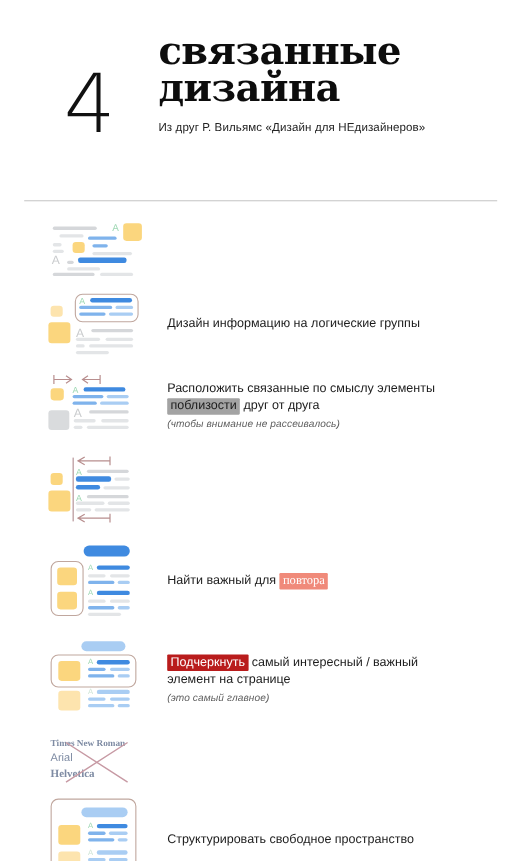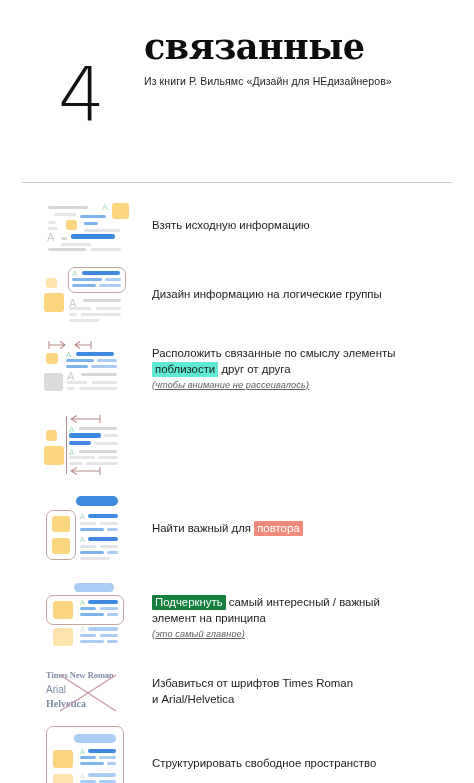--- a/index.html
+++ b/index.html
@@ -96,27 +96,26 @@
     line-height: 1.38;
     color: #1c1c1c;
     font-weight: 400;
   }
   .rnote {
     font-size: 9.2px;
     font-style: italic;
     color: #5d5d5d;
     margin-top: 2px;
     letter-spacing: 0.1px;
-    text-decoration: underline;
   }
   .hl { padding: 1px 3px 2px 3px; border-radius: 1px; }
-  .hl-amber { background: #5eead4; color: #1c1c1c; }
+  .hl-amber { background: #a3a3a3; color: #1c1c1c; }
   .hl-green { background: #86e39d; color: #ffffff; }
-  .hl-red   { background: #f08a7a; color: #ffffff; }
-  .hl-blue  { background: #15803d; color: #ffffff; margin-top: 32px; }
+  .hl-red   { background: #f08a7a; color: #ffffff; font-family: Liberation Serif, serif; }
+  .hl-blue  { background: #b91c1c; color: #ffffff; margin-top: 32px; }
 
   
   .mock { position: relative; }
   .bar { position: absolute; border-radius: 2px; }
   .g  { background: #d5d7da; }   
   .gl { background: #e3e5e7; }   
   .b  { background: #3f8ae0; }   
   .b2 { background: #7fb3ec; }   
   .b3 { background: #a9cdf3; }   
   .y  { background: #fbd67e; border-radius: 3px; }  
@@ -154,22 +153,23 @@
   .xmark { position: absolute; left: 14px; top: 3px; }
 </style>
 </head>
 <body>
 
 <div class="header">
   <div class="big-number">4</div>
   <div class="header-right">
     <div class="headline">
       <span class="l1">связанные</span>
-    </div>
-    <div class="subline">Из книги  Р. Вильямс «Дизайн для НЕдизайнеров»</div>
+      <span class="l2">дизайна</span>
+    </div>
+    <div class="subline">Из друг  Р. Вильямс «Дизайн для НЕдизайнеров»</div>
   </div>
 </div>
 <div class="divider"></div>
 
 <div class="rows">
 
   <div class="row" style="height:66px;">
     <div class="icon-cell">
       <div class="mock" style="width:86px;height:50px;">
         <div class="bar g" style="left:4px;  top:5px;  width:40px; height:3px;"></div>
@@ -181,25 +181,20 @@
         <div class="bar y" style="left:22px; top:19px; width:11px; height:10px;"></div>
         <div class="bar b2" style="left:40px; top:21px; width:14px; height:3px;"></div>
         <div class="bar gl" style="left:4px;  top:26px; width:10px; height:2.5px;"></div>
         <div class="bar gl" style="left:40px; top:28px; width:36px; height:2.5px;"></div>
         <div class="glyphA grey" style="left:3px; top:31px; font-size:11px;">A</div>
         <div class="bar g" style="left:17px; top:36px; width:6px;  height:2.5px;"></div>
         <div class="bar b" style="left:27px; top:33px; width:44px; height:5px;"></div>
         <div class="bar gl" style="left:17px; top:42px; width:30px; height:2.5px;"></div>
         <div class="bar g" style="left:4px;  top:47px; width:38px; height:3px;"></div>
         <div class="bar gl" style="left:47px; top:47px; width:30px; height:3px;"></div>
-      </div>
-    </div>
-    <div class="text-cell">
-      <div class="rtext">
-        <span>Взять исходную информацию</span>
       </div>
     </div>
   </div>
 
   <div class="row" style="height:72px;">
     <div class="icon-cell">
       <div class="mock" style="width:86px;height:58px;">
         <div class="boxline" style="left:24px; top:1px; width:58px; height:26px;"></div>
         <div class="glyphA" style="left:28px; top:4px; font-size:8px;">A</div>
         <div class="bar b" style="left:38px; top:5px;  width:38px; height:4px;"></div>
@@ -333,41 +328,35 @@
         <div class="bar b3" style="left:44px; top:45px; width:30px; height:4px;"></div>
         <div class="bar b3" style="left:36px; top:52px; width:16px; height:2.5px;"></div>
         <div class="bar b3" style="left:56px; top:52px; width:18px; height:2.5px;"></div>
         <div class="bar b3" style="left:36px; top:58px; width:24px; height:2.5px;"></div>
         <div class="bar b3" style="left:63px; top:58px; width:11px; height:2.5px;"></div>
       </div>
     </div>
     <div class="text-cell">
       <div class="rtext">
         <span class="hl hl-blue">Подчеркнуть</span><span> самый интересный / важный</span><br>
-        <span>элемент на принципа</span>
+        <span>элемент на странице</span>
       </div>
       <div class="rnote">(это самый главное)</div>
     </div>
   </div>
 
   <div class="row" style="height:62px;">
     <div class="icon-cell">
       <div class="fonts-mock">
         <div class="fname f-times">Times New Roman</div>
         <div class="fname f-arial">Arial</div>
         <div class="fname f-helv">Helvetica</div>
         <svg class="xmark" width="60" height="40" viewBox="0 0 60 40">
           <path d="M2 2 L58 38 M58 2 L2 38" stroke="#c79aa4" stroke-width="1.3" fill="none"></path>
         </svg>
-      </div>
-    </div>
-    <div class="text-cell">
-      <div class="rtext">
-        <span>Избавиться от шрифтов Times Roman</span><br>
-        <span>и Arial/Helvetica</span>
       </div>
     </div>
   </div>
 
   <div class="row" style="height:82px;">
     <div class="icon-cell">
       <div class="mock" style="width:86px;height:76px;">
         <div class="boxline" style="left:2px; top:0px; width:78px; height:74px;"></div>
         <div class="bar b3" style="left:30px; top:8px;  width:42px; height:9px; border-radius:5px;"></div>
         <div class="bar y" style="left:9px;  top:24px; width:20px; height:18px;"></div>

